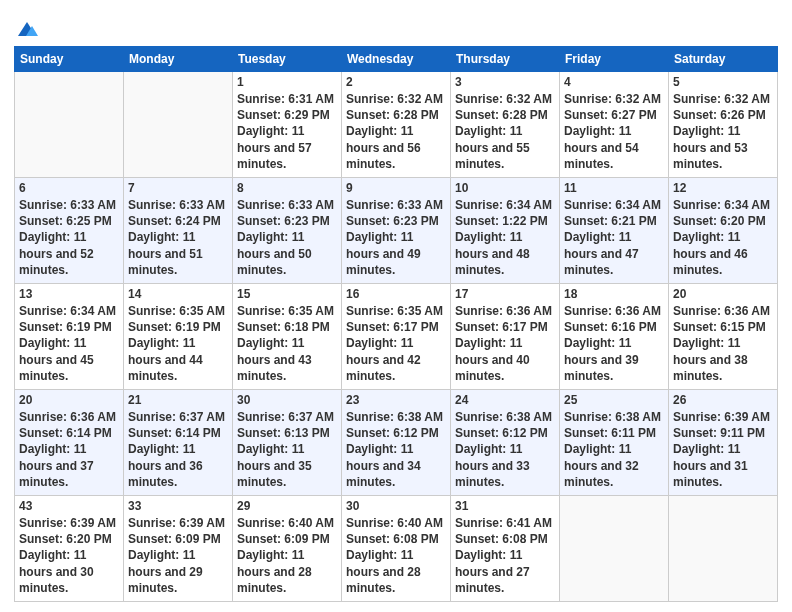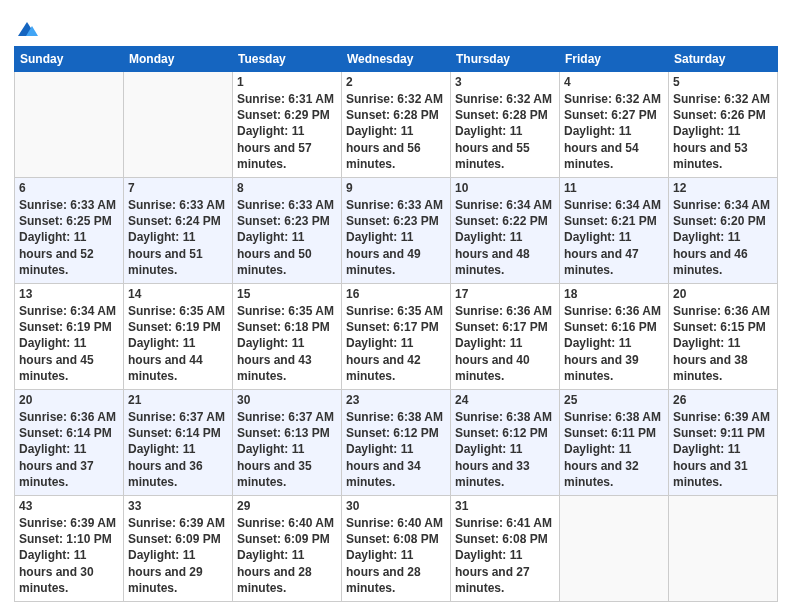--- a/index.html
+++ b/index.html
@@ -192,21 +192,21 @@
           </td>
           <td>
             <span class="day-number">9</span>
             <div class="day-info">Sunrise: 6:33 AM
 Sunset: 6:23 PM
 Daylight: 11 hours and 49 minutes.</div>
           </td>
           <td>
             <span class="day-number">10</span>
             <div class="day-info">Sunrise: 6:34 AM
-Sunset: 6:22 PM
+Sunset: 1:22 PM
 Daylight: 11 hours and 48 minutes.</div>
           </td>
           <td>
             <span class="day-number">11</span>
             <div class="day-info">Sunrise: 6:34 AM
 Sunset: 6:21 PM
 Daylight: 11 hours and 47 minutes.</div>
           </td>
           <td>
             <span class="day-number">12</span>
@@ -300,21 +300,21 @@
             <span class="day-number">26</span>
             <div class="day-info">Sunrise: 6:39 AM
 Sunset: 9:11 PM
 Daylight: 11 hours and 31 minutes.</div>
           </td>
         </tr>
         <tr>
           <td>
             <span class="day-number">43</span>
             <div class="day-info">Sunrise: 6:39 AM
-Sunset: 1:10 PM
+Sunset: 6:20 PM
 Daylight: 11 hours and 30 minutes.</div>
           </td>
           <td>
             <span class="day-number">33</span>
             <div class="day-info">Sunrise: 6:39 AM
 Sunset: 6:09 PM
 Daylight: 11 hours and 29 minutes.</div>
           </td>
           <td>
             <span class="day-number">29</span>

